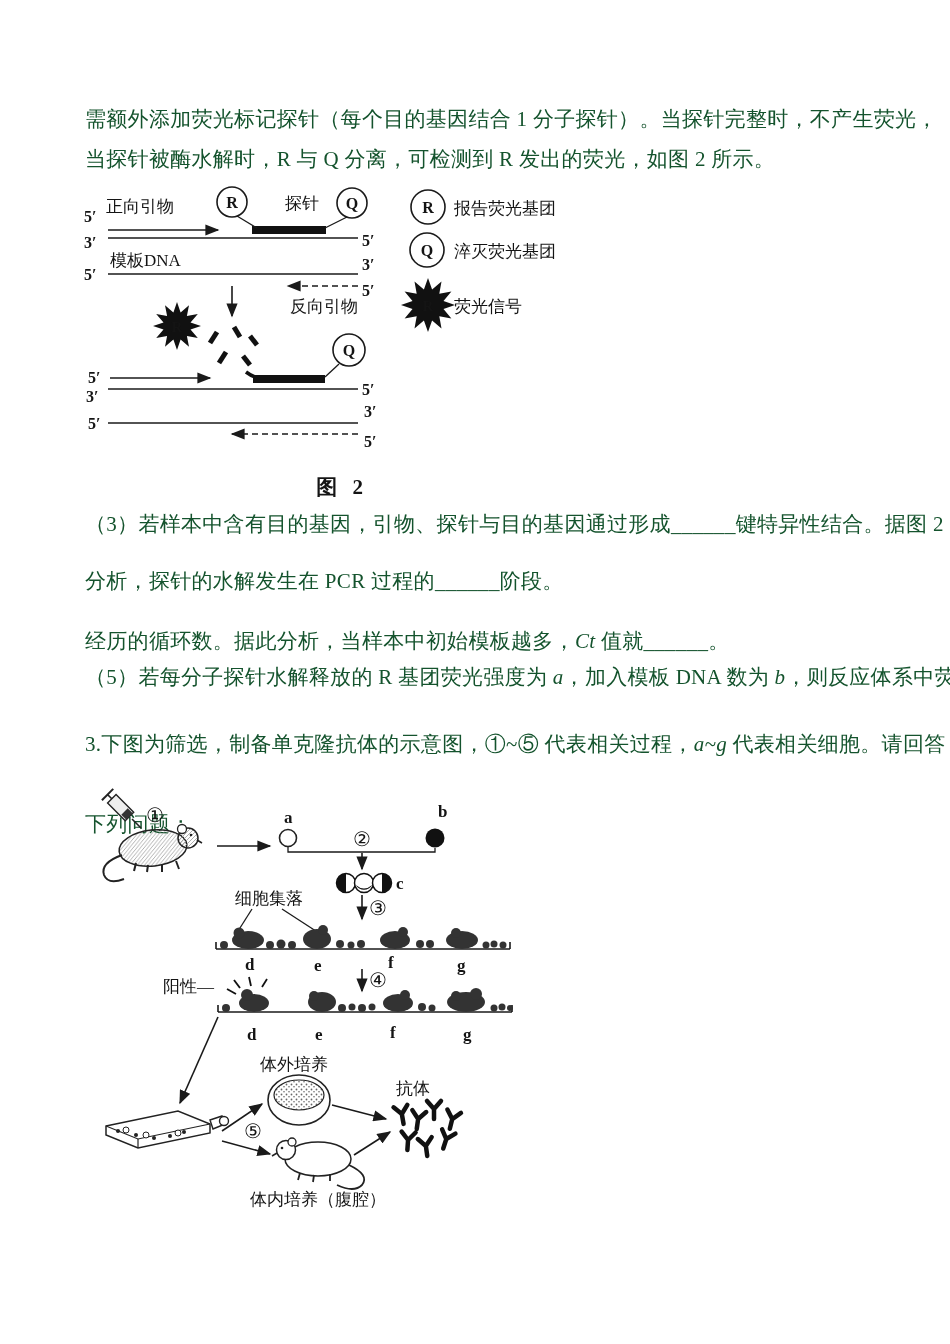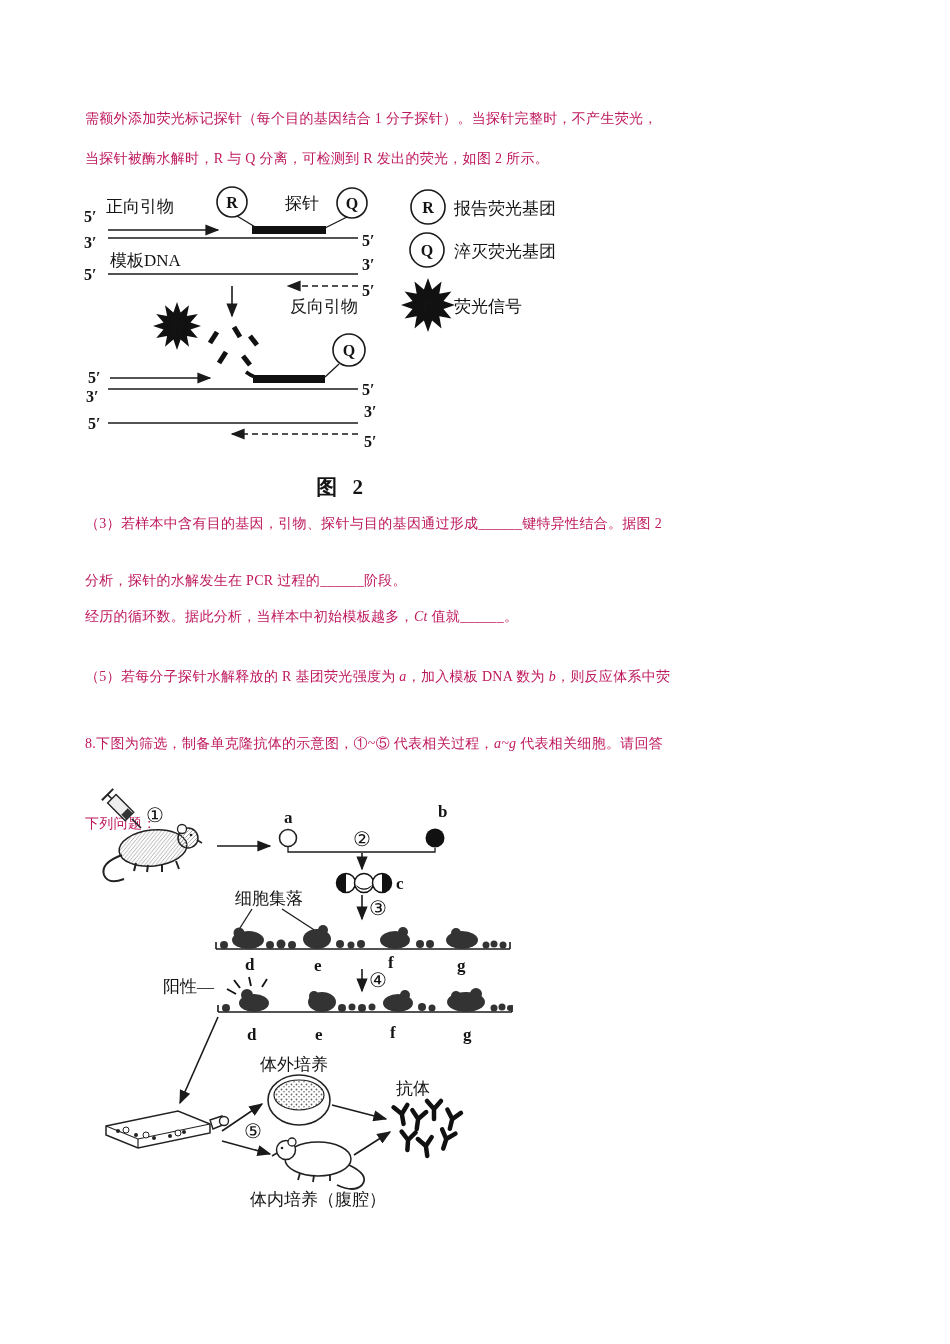--- a/index.html
+++ b/index.html
@@ -1,19 +1,19 @@
 <!DOCTYPE html>
 <html><head>
 <meta charset="utf-8">
 <style>
   html,body{margin:0;padding:0;background:#e8e8e8;}
   .page{position:relative;width:950px;height:1344px;background:#ffffff;margin:0 auto;overflow:hidden;
         font-family:"Liberation Serif","DejaVu Serif",serif;color:#141414;}
-  .tline{position:absolute;left:85px;font-size:14px;line-height:26px;white-space:nowrap;
-         letter-spacing:0.3px;color:#be185d;}
+  .tline{position:absolute;left:85px;font-size:21px;line-height:26px;white-space:nowrap;
+         letter-spacing:0.3px;color:#14532d;}
   .it{font-style:italic;}
   .fig-caption{position:absolute;left:282px;top:473px;width:120px;text-align:center;
                font-size:21px;letter-spacing:5px;font-weight:bold;}
   svg{position:absolute;overflow:visible;}
   svg text{font-family:"Liberation Serif","DejaVu Serif",serif;fill:#141414;}
   .cjk{font-size:17px;}
   .prime{font-size:16px;font-weight:bold;}
   .letter{font-size:17px;font-weight:bold;}
   .circnum{font-size:20px;}
   .strand{stroke:#1a1a1a;stroke-width:1.6;fill:none;}
@@ -24,25 +24,25 @@
 <body>
 
 <div class="page">
 
   <div class="tline" style="top:106px">需额外添加荧光标记探针（每个目的基因结合 1 分子探针）。当探针完整时，不产生荧光，</div>
   <div class="tline" style="top:146px">当探针被酶水解时，R 与 Q 分离，可检测到 R 发出的荧光，如图 2 所示。</div>
 
   <div class="tline" style="top:511px">（3）若样本中含有目的基因，引物、探针与目的基因通过形成______键特异性结合。据图 2</div>
   <div class="tline" style="top:568px">分析，探针的水解发生在 PCR 过程的______阶段。</div>
 
-  <div class="tline" style="top:604px"><span>经历的循环数。据此分析，当样本中初始模板越多，</span><span class="it">Ct</span><span> 值就______。</span></div>
+  <div class="tline" style="top:628px"><span>经历的循环数。据此分析，当样本中初始模板越多，</span><span class="it">Ct</span><span> 值就______。</span></div>
 
   <div class="tline" style="top:664px"><span>（5）若每分子探针水解释放的 R 基团荧光强度为 </span><span class="it">a</span><span>，加入模板 DNA 数为 </span><span class="it">b</span><span>，则反应体系中荧</span></div>
 
-  <div class="tline" style="top:731px"><span>8.下图为筛选，制备单克隆抗体的示意图，①~⑤ 代表相关过程，</span><span class="it">a~g</span><span> 代表相关细胞。请回答</span></div>
+  <div class="tline" style="top:731px"><span>3.下图为筛选，制备单克隆抗体的示意图，①~⑤ 代表相关过程，</span><span class="it">a~g</span><span> 代表相关细胞。请回答</span></div>
   <div class="tline" style="top:811px">下列问题：</div>
 
   <svg style="left:80px;top:186px" width="620" height="290" viewBox="0 0 620 290">
     <defs>
       <marker id="arr" viewBox="0 0 10 8" refX="9" refY="4" markerWidth="9" markerHeight="7" orient="auto">
         <path d="M0,0 L10,4 L0,8 z" fill="#1a1a1a"></path>
       </marker>
     </defs>
 
     <g>

